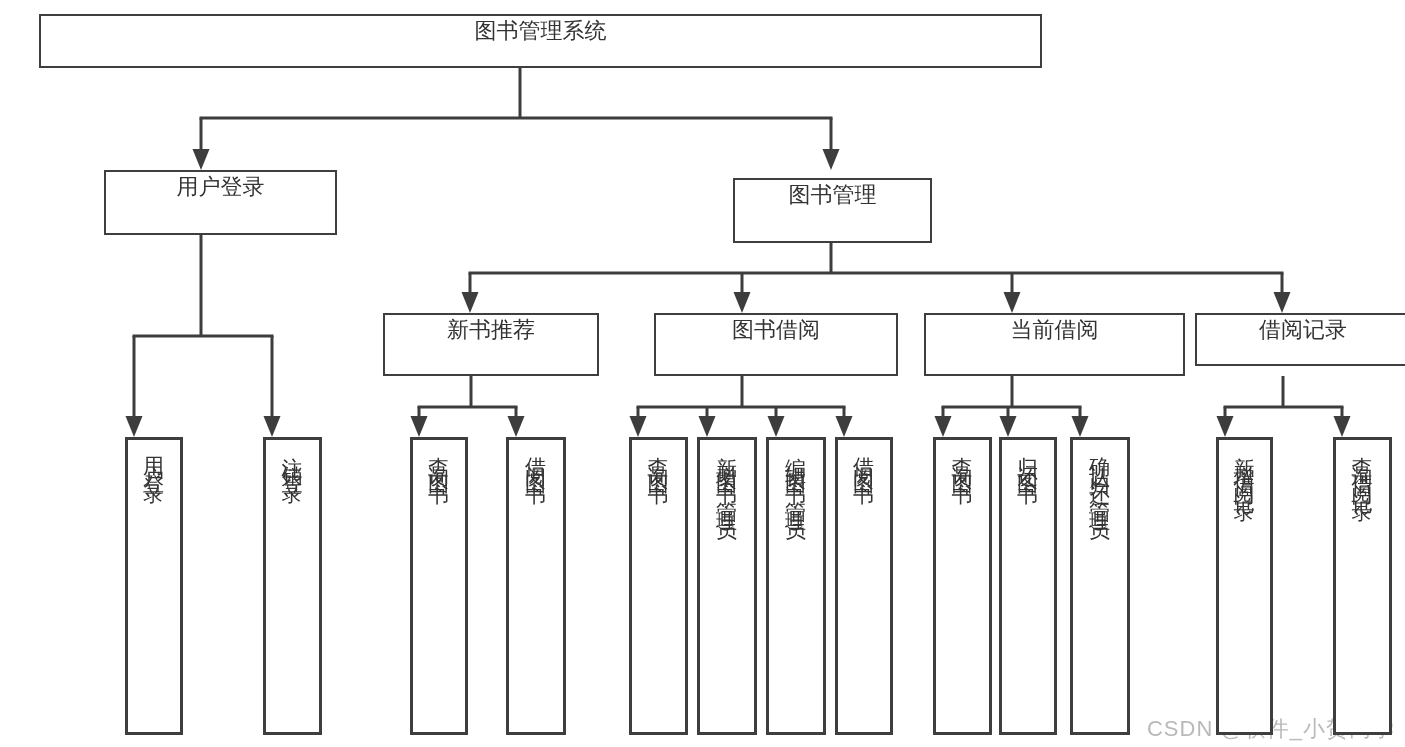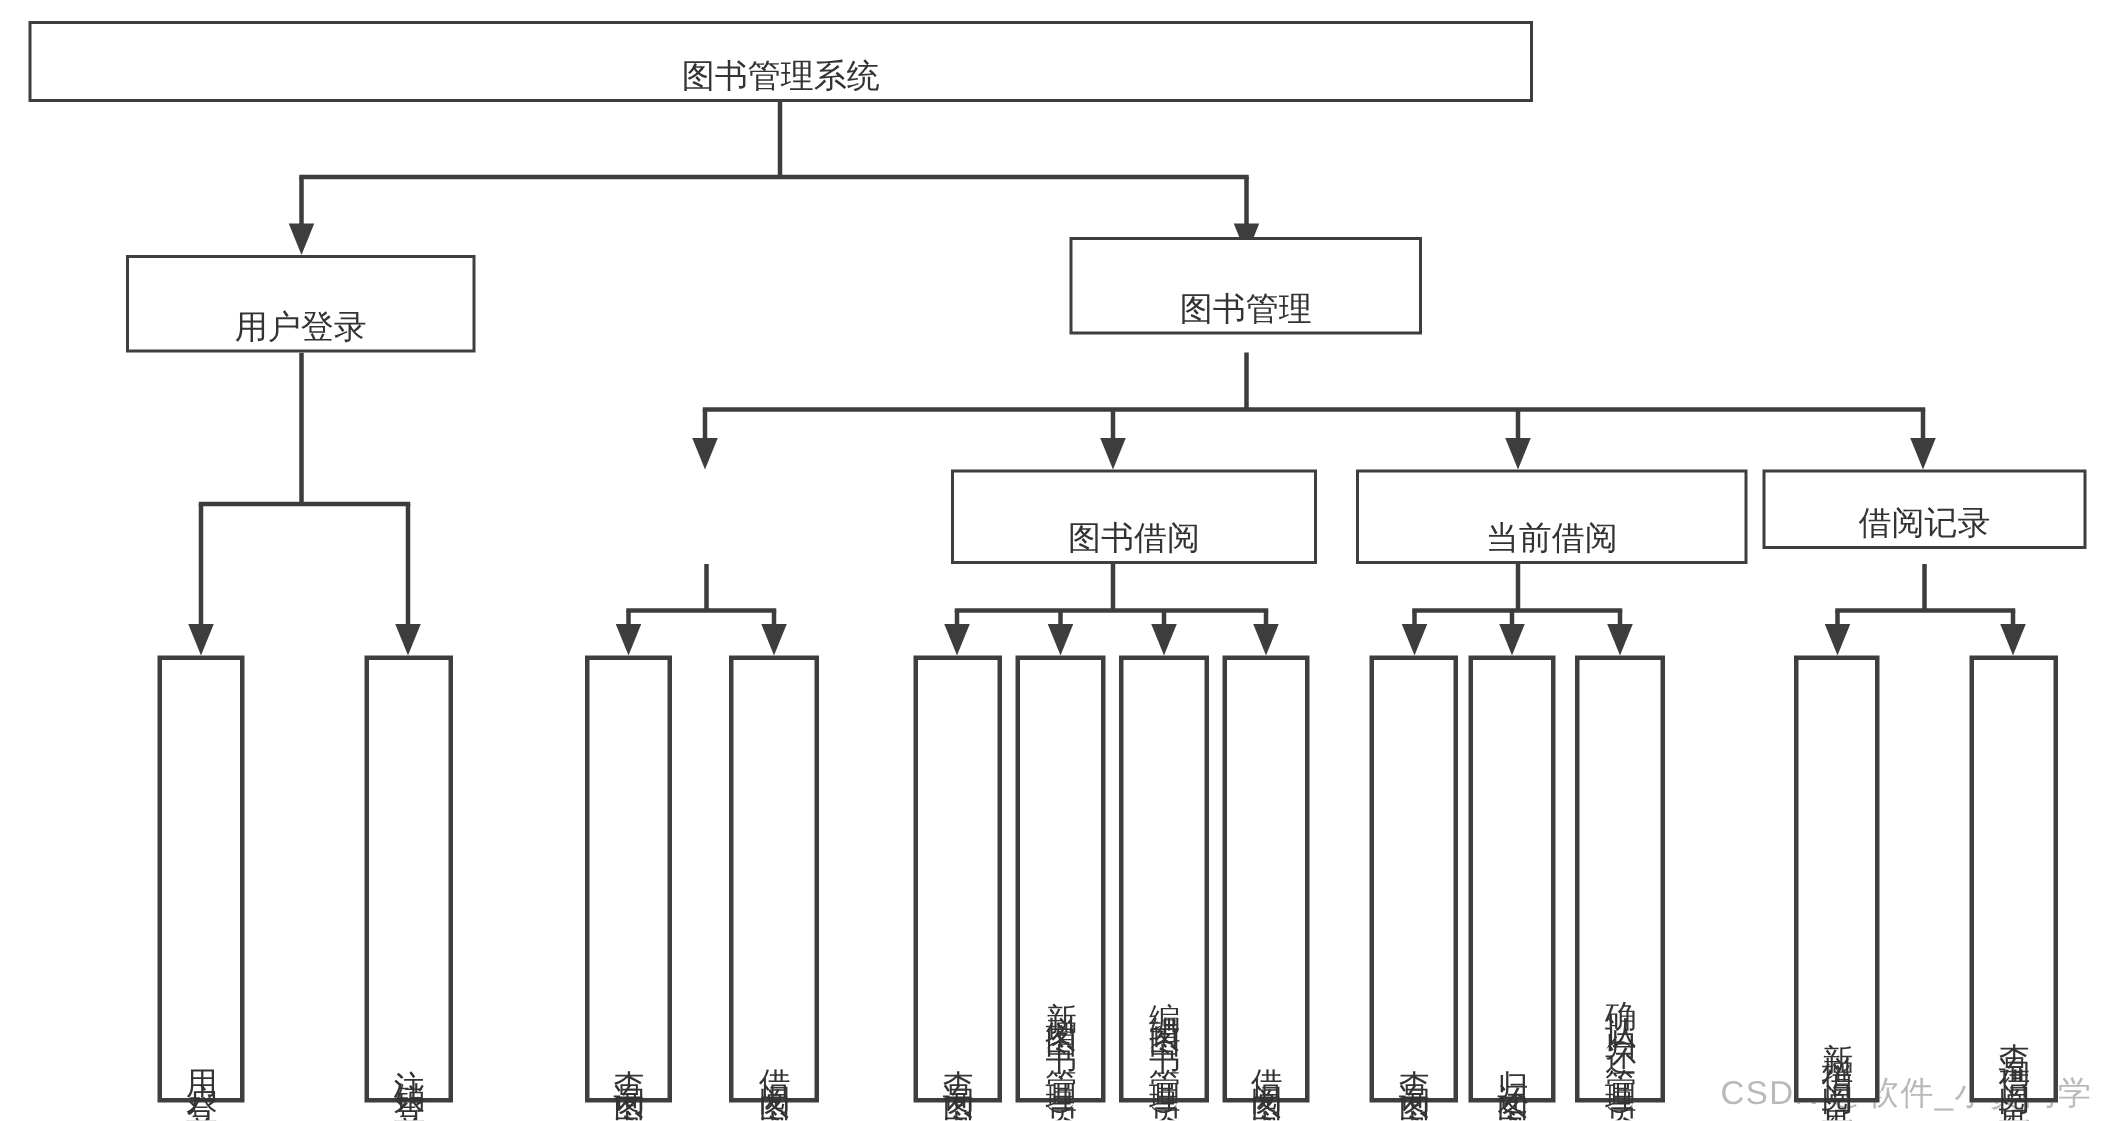--- a/index.html
+++ b/index.html
@@ -18,24 +18,25 @@
     overflow:hidden;
   }
   .connectors{position:absolute;left:0;top:0;z-index:1;}
   .cl{stroke:var(--line);stroke-width:3;}
   .ah{fill:var(--line);stroke:none;}
   .node{
     position:absolute;
     box-sizing:border-box;
     background:var(--bg);
     border:2px solid var(--border);
-    display:flex;align-items:flex-end;justify-content:center;
+    display:flex;align-items:flex-start;justify-content:center;
     color:var(--text);
     font-size:22px;
     z-index:2;
+    margin-left:20px;
   }
   .node.leaf{border-width:3px;}
   .vtext{
     writing-mode:vertical-rl;
     text-orientation:mixed;
     letter-spacing:9px;
     line-height:1;
     font-size:21px;
     white-space:nowrap;
   }
@@ -111,24 +112,27 @@
 
   <div class="watermark">CSDN @软件_小贺同学</div>
 
   <div class="node" style="left:19px;top:14px;width:1003px;height:54px">
     <span>图书管理系统</span>
   </div>
 
   <div class="node" style="left:84px;top:170px;width:233px;height:65px">
     <span>用户登录</span>
   </div>
-  <div class="node" style="left:713px;top:158px;width:235px;height:65px">
+  <div class="node" style="left:713px;top:178px;width:199px;height:65px">
     <span>图书管理</span>
   </div>
 
+  <div class="node" style="left:363px;top:313px;width:216px;height:63px">
+    <span>新书推荐</span>
+  </div>
   <div class="node" style="left:634px;top:313px;width:244px;height:63px">
     <span>图书借阅</span>
   </div>
   <div class="node" style="left:904px;top:313px;width:261px;height:63px">
     <span>当前借阅</span>
   </div>
   <div class="node" style="left:1175px;top:313px;width:216px;height:53px">
     <span>借阅记录</span>
   </div>
 

